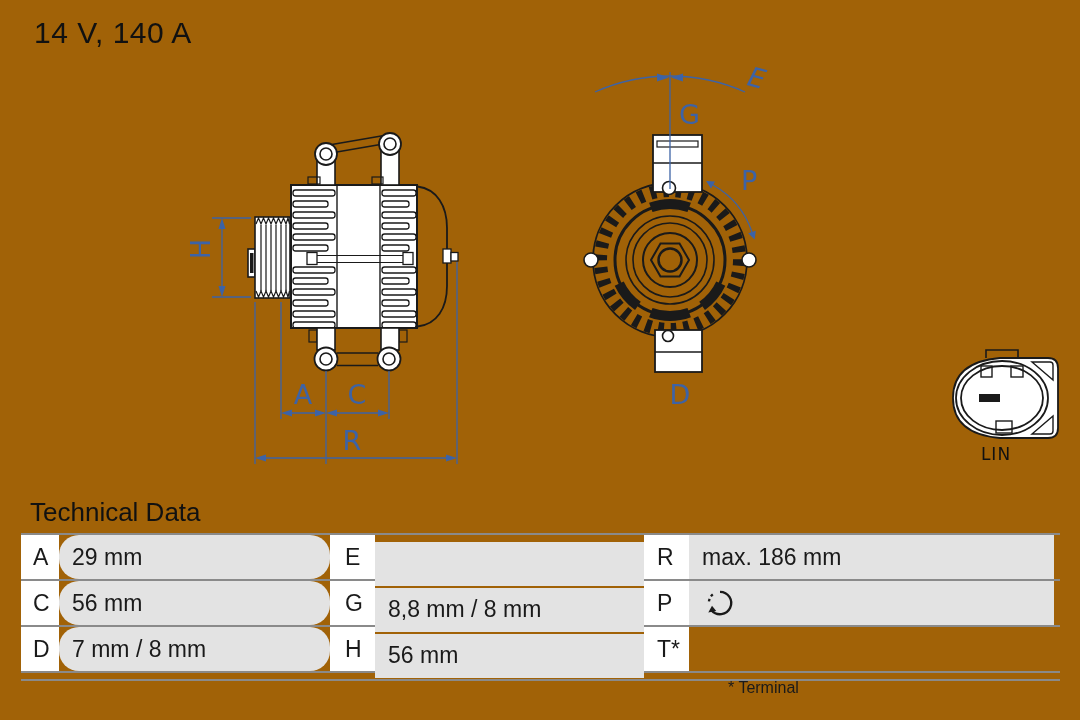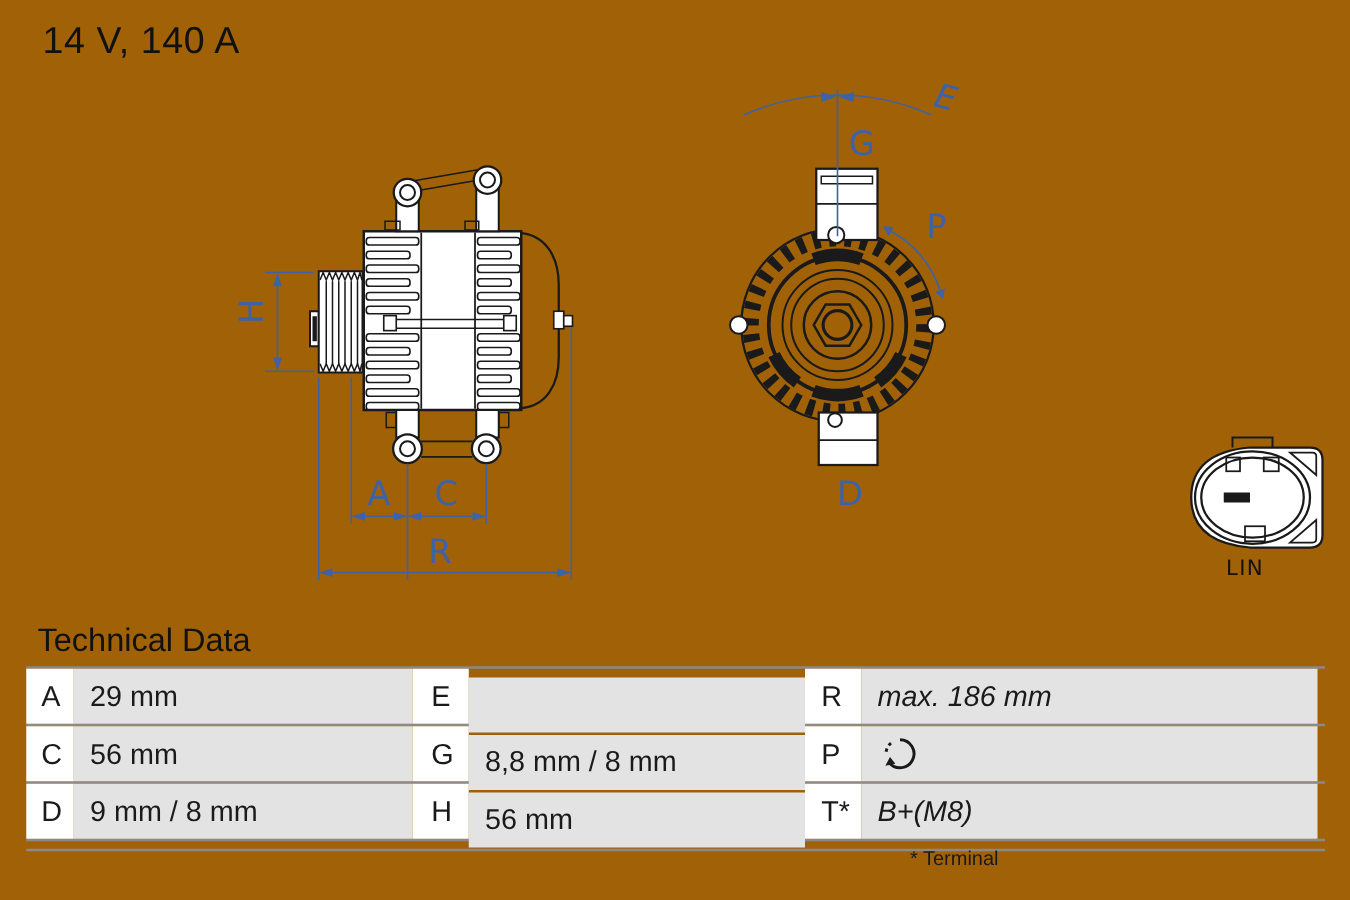--- a/index.html
+++ b/index.html
@@ -10,25 +10,25 @@
   .dimtxt{fill:#3d63a6;font-size:27px;}
   .lintxt{fill:#111;font-size:17px;font-weight:500;letter-spacing:1px;}
   
   .td-title{position:absolute;left:30px;top:497px;font-size:26px;font-weight:400;color:#111;}
   .tdtable{position:absolute;left:21px;top:533px;width:1039px;border-top:2px solid #8a8a8a;}
   .tdrow{display:flex;height:44px;border-bottom:2px solid #8a8a8a;align-items:center;font-size:23px;}
   .cell{height:44px;display:flex;align-items:center;box-sizing:border-box;}
   .kcell{background:#fff;}
   .vcell{background:#e3e3e3;}
   .k1{width:38px;padding-left:12px;}
-  .v1{width:271px;padding-left:13px;}
+  .v1{width:271px;padding-left:13px;border-radius:20px;}
   .k2{width:45px;padding-left:15px;}
   .v2{width:269px;padding-left:13px;margin-top:13px;}
   .k3{width:45px;padding-left:13px;}
-  .v3{width:365px;padding-left:13px;font-style:italic;}
+  .v3{width:365px;padding-left:13px;}
   .fill{flex:1;background:#fff;}
   .botline{position:absolute;left:0;top:144px;width:1039px;height:2px;background:#8a8a8a;}
   .footnote{position:absolute;left:728px;top:679px;font-size:16px;color:#1a1a1a;}
 </style>
 </head>
 <body>
 
 <div id="stage">
 
   <div class="rating">14 V, 140 A</div>
@@ -219,25 +219,24 @@
         <svg width="34" height="32" viewBox="0 0 30 30" style="margin-left:1px" fill="none" stroke="#1a1a1a" stroke-width="2.2">
           <path d="M15 4.5 A10.5 10.5 0 1 1 6.96 21.75"></path>
           <path d="M8.25 6.96 A10.5 10.5 0 0 0 4.54 14.08" stroke-dasharray="2.5 2.6"></path>
           <polygon points="4,24 11.5,22.5 7.5,17.5" fill="#1a1a1a" stroke="none"></polygon>
         </svg>
       </div>
       <div class="fill"></div>
     </div>
     <div class="tdrow">
       <div class="cell kcell k1">D</div>
-      <div class="cell vcell v1">9 mm / 8 mm</div>
+      <div class="cell vcell v1">7 mm / 8 mm</div>
       <div class="cell kcell k2">H</div>
       <div class="cell vcell v2">56 mm</div>
       <div class="cell kcell k3">T*</div>
-      <div class="cell vcell v3">B+(M8)</div>
       <div class="fill"></div>
     </div>
     <div class="botline"></div>
   </div>
 
   <div class="footnote">* Terminal</div>
 
 </div>
 
 </body></html>

